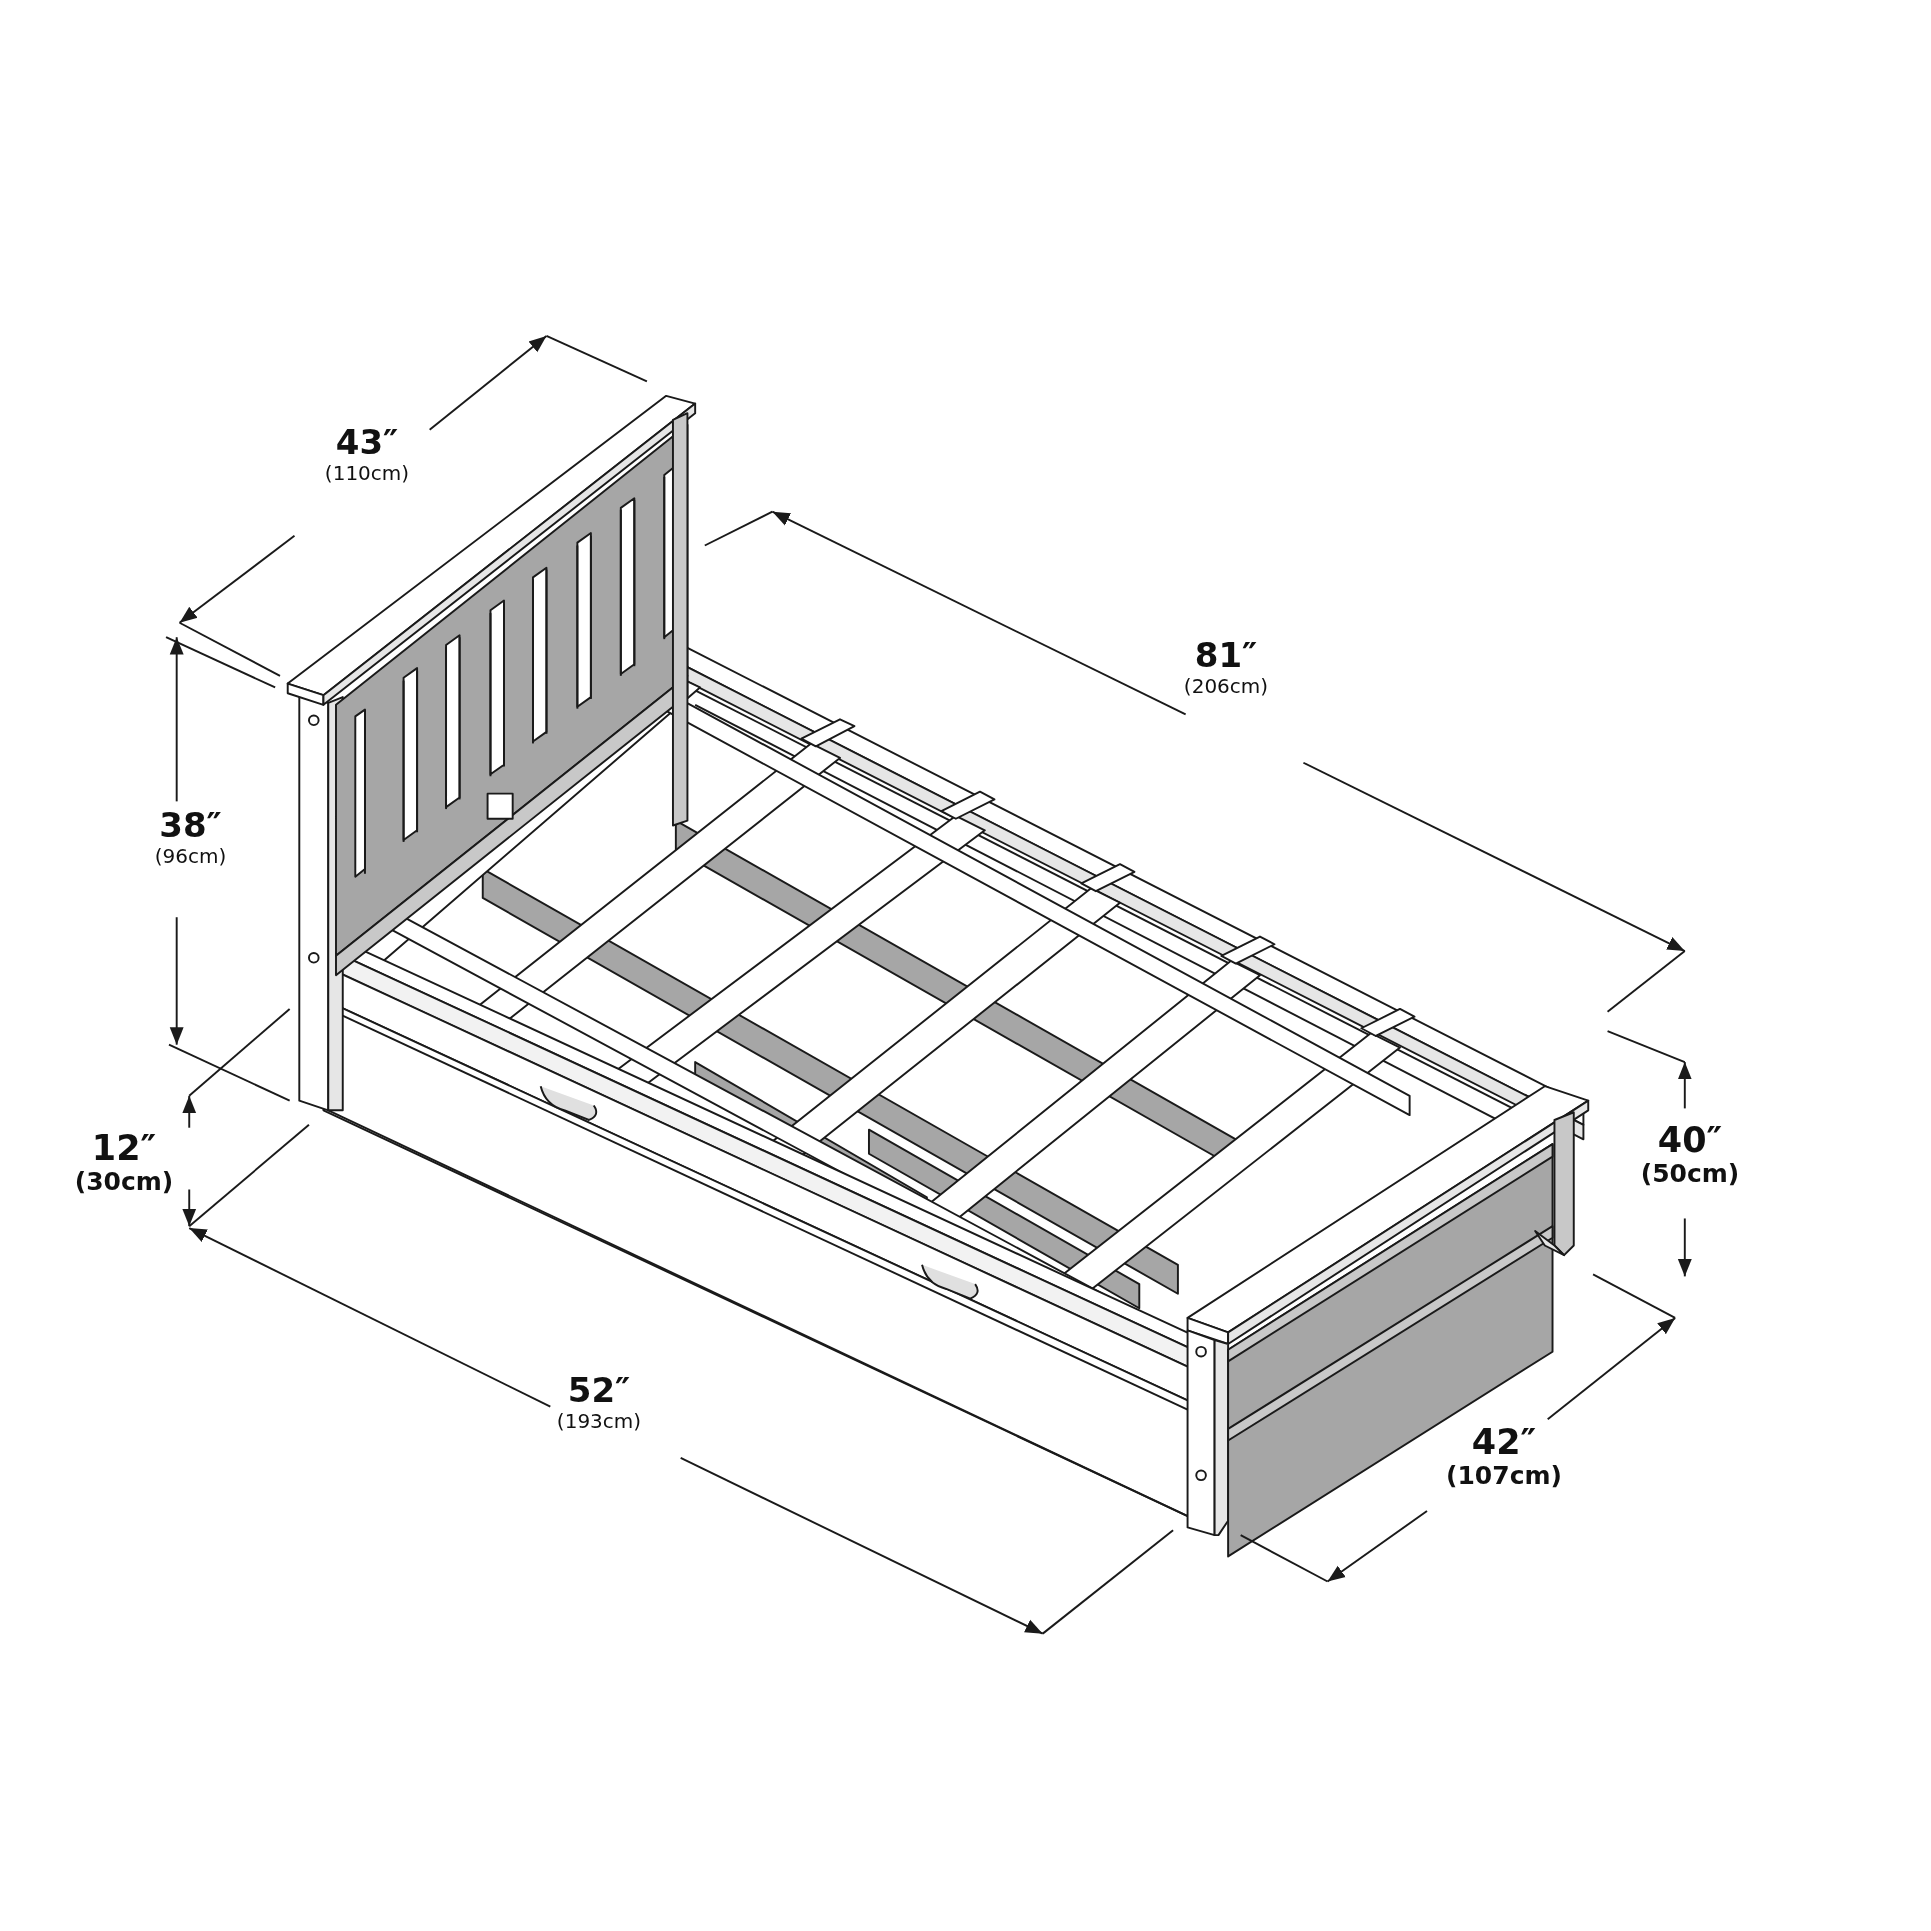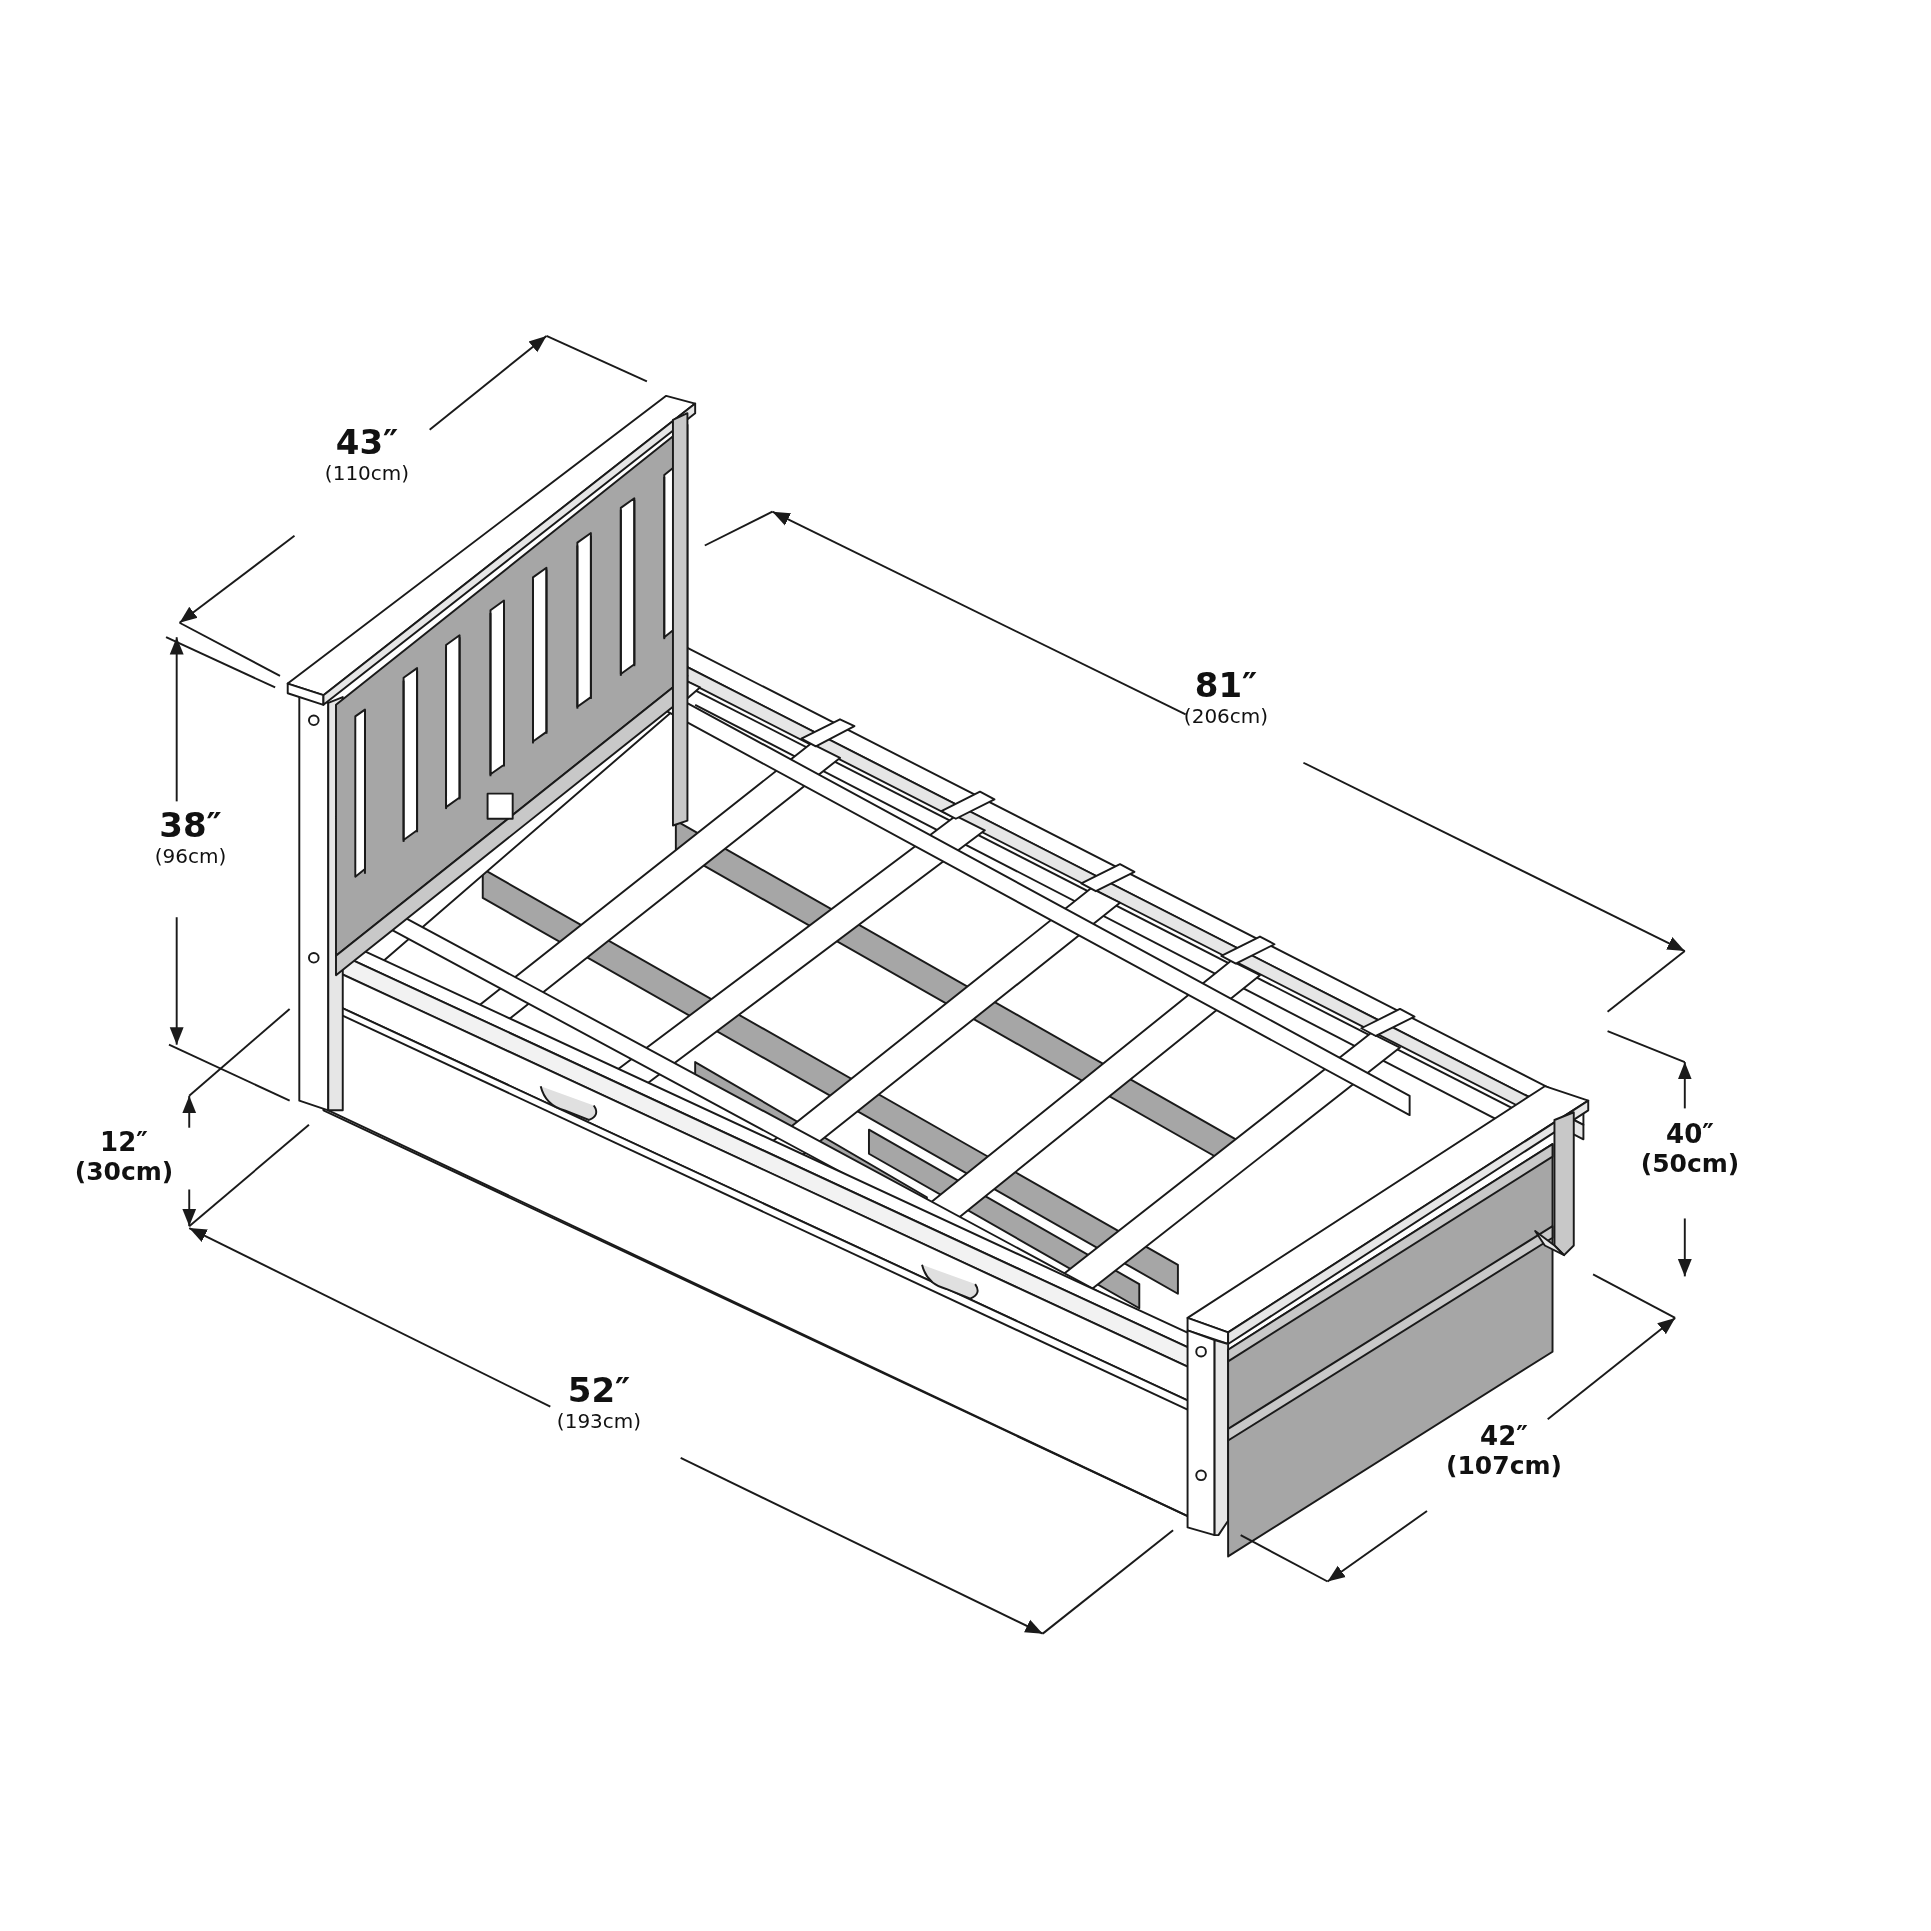--- a/index.html
+++ b/index.html
@@ -3,21 +3,21 @@
   <meta charset="utf-8">
   <style>
     html, body { margin: 0; padding: 0; background: #ffffff; }
     body { width: 1931px; height: 1931px; overflow: hidden; position: relative; font-family: "DejaVu Sans", sans-serif; }
     #stage { position: absolute; left: 0; top: 0; width: 1931px; height: 1931px; border-radius: 27px; }
     .dim-label { position: absolute; text-align: center; color: #111; line-height: 1.15; }
     .dim-label .imp { display: block; font-weight: bold; }
     .dim-label .met { display: block; font-weight: normal; }
     .lg .imp { font-size: 34px; }
     .lg .met { font-size: 20px; }
-    .sm .imp { font-size: 26px; }
+    .sm .imp { font-size: 35px; }
     .sm .met { font-size: 25px; font-weight: bold; }
   </style>
 </head>
 <body>
 
 <div id="stage">
   <svg width="1931" height="1931" viewBox="0 0 2000 2000" xmlns="http://www.w3.org/2000/svg">
     <defs>
       <marker id="arr" viewBox="0 0 10 10" refX="10" refY="5" markerWidth="9" markerHeight="9" orient="auto-start-reverse">
         <path d="M0,1 L10,5 L0,9 z" fill="#1a1a1a"></path>
@@ -177,21 +177,21 @@
       <line x1="1665" y1="1068" x2="1745" y2="1100"></line>
     </g>
   </svg>
 
   
   <div class="dim-label lg" style="left:290px; top:423px; width:154px;">
     <span class="imp">43″</span>
     <span class="met">(110cm)</span>
   </div>
 
-  <div class="dim-label lg" style="left:1139px; top:666px; width:174px;">
+  <div class="dim-label lg" style="left:1139px; top:636px; width:174px;">
     <span class="imp">81″</span>
     <span class="met">(206cm)</span>
   </div>
 
   <div class="dim-label lg" style="left:118px; top:806px; width:145px;">
     <span class="imp">38″</span>
     <span class="met">(96cm)</span>
   </div>
 
   <div class="dim-label sm" style="left:66px; top:1128px; width:116px;">

